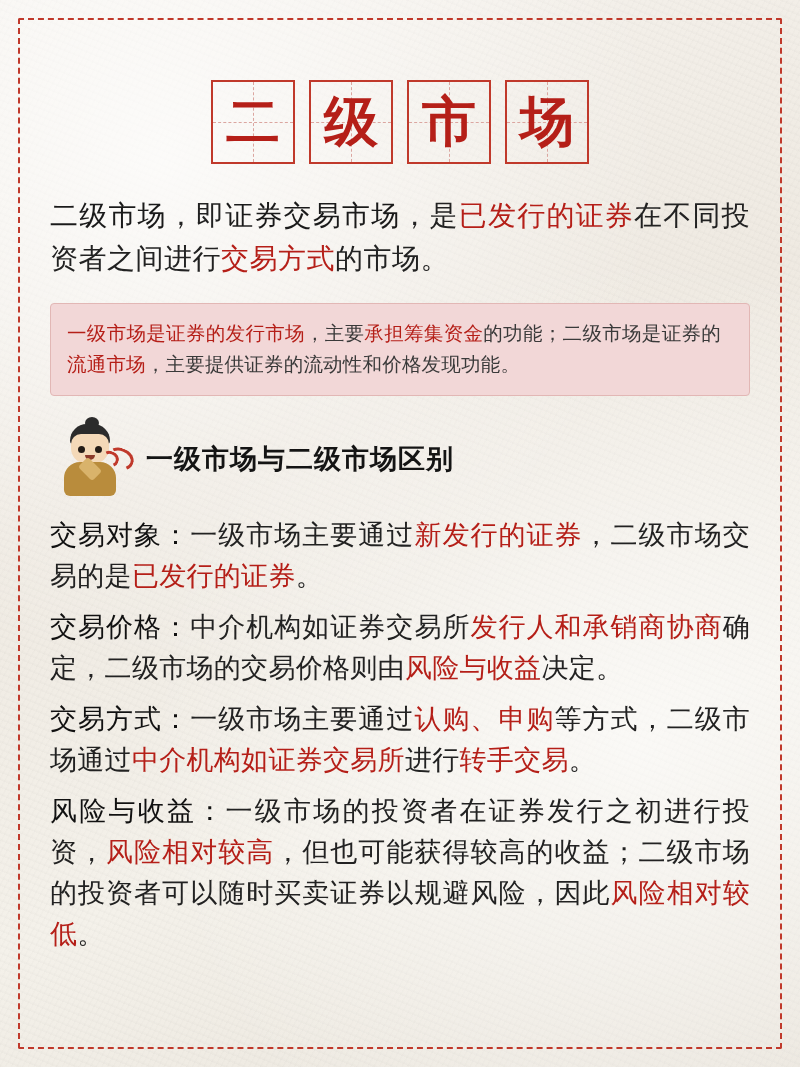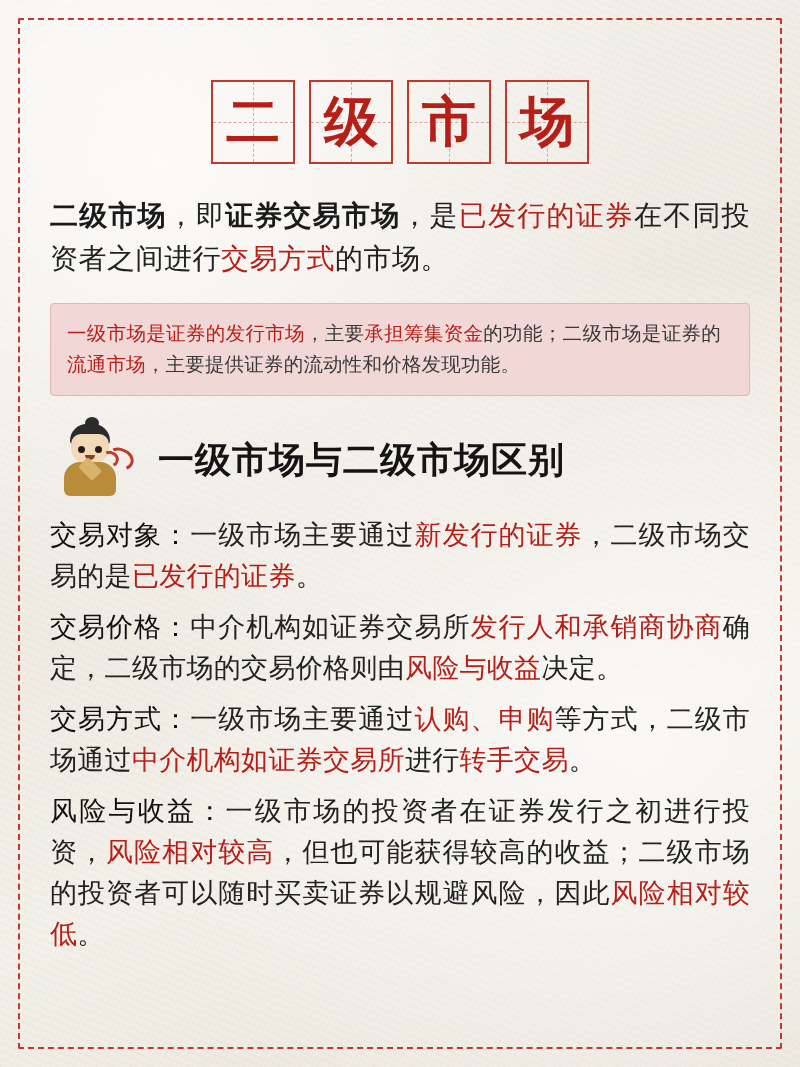--- a/index.html
+++ b/index.html
@@ -85,21 +85,21 @@
   
   .lead {
     font-family: "DejaVu Sans", "Liberation Sans", sans-serif;
     font-size: 28px;
     line-height: 1.55;
     color: #222222;
     letter-spacing: 0.5px;
     margin: 0 0 22px 0;
     text-align: justify;
   }
-  .lead b { font-weight: bold; color: #1a1a1a; }
+  .lead b { font-weight: normal; color: #1a1a1a; }
   .red { color: #b51f18; margin-top: 16px; }
 
   
   .callout {
     background: #f2d7d7;
     border: 1px solid #e2b7b5;
     border-radius: 4px;
     padding: 14px 28px 15px 16px;
     margin: 0 0 26px 0;
   }
@@ -194,26 +194,25 @@
     left: 47px; top: 29px;
     width: 12px; height: 10px;
     border: 3px solid #c0392b;
     border-radius: 50%;
     border-left-color: transparent;
     border-bottom-color: transparent;
     transform: rotate(20deg);
   }
   .section-title {
     font-family: "DejaVu Sans", "Liberation Sans", sans-serif;
-    font-size: 36px;
+    font-size: 27px;
     font-weight: bold;
     color: #141414;
     letter-spacing: 1px;
     line-height: 1.2;
-    margin-left: 12px;
   }
 
   
   .item {
     font-family: "DejaVu Sans", "Liberation Sans", sans-serif;
     font-size: 27px;
     line-height: 1.52;
     color: #222222;
     margin: 0 0 10px 0;
     text-align: justify;

